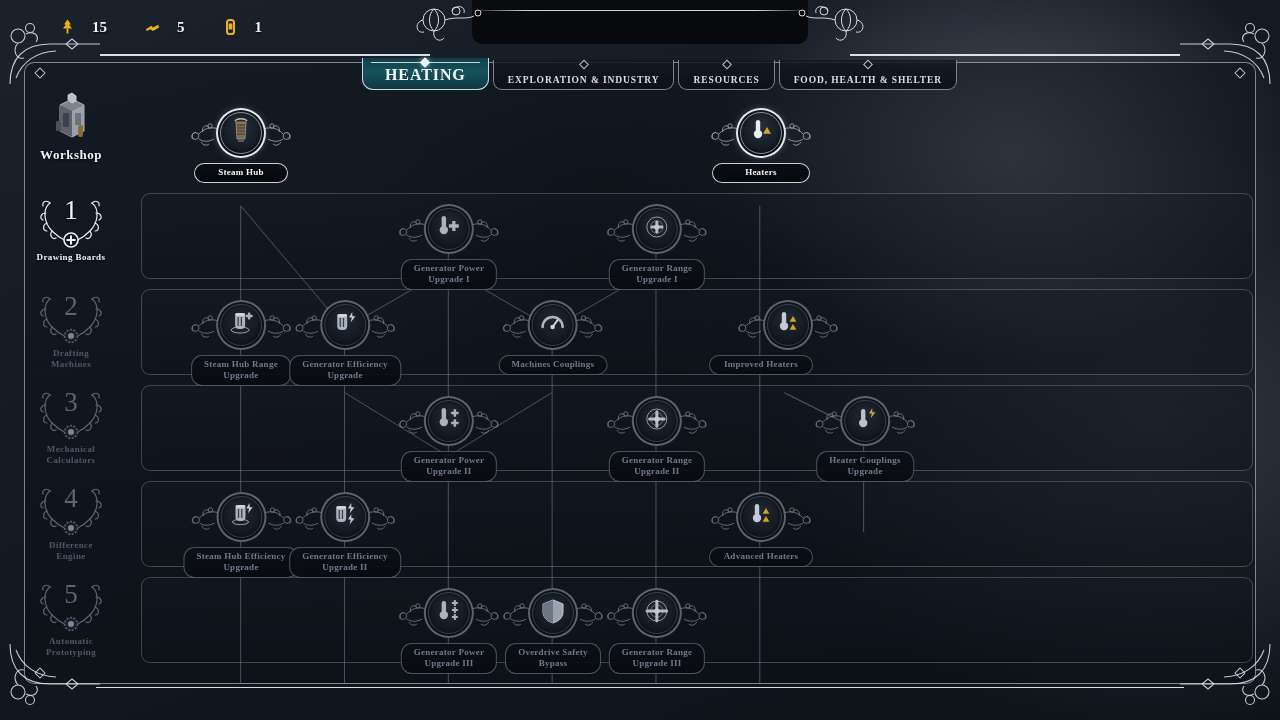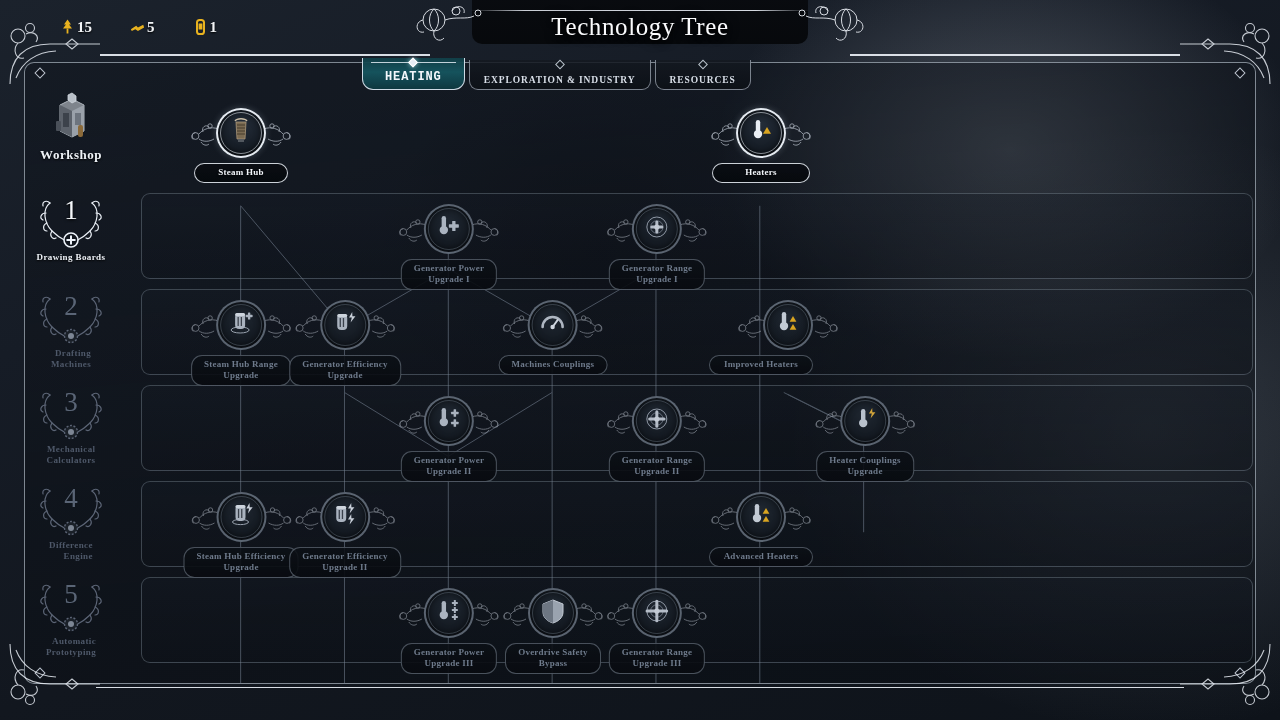--- a/index.html
+++ b/index.html
@@ -24,21 +24,21 @@
   
   .topbar {
     position: absolute; top: 0; left: 0; width: 1280px; height: 52px;
     z-index: 40;
   }
   .resources {
     position: absolute; top: 27px; left: 60px;
     display: flex; align-items: center; gap: 38px;
     transform: translateY(-50%);
   }
-  .res { display: flex; align-items: flex-start; gap: 2px; }
+  .res { display: flex; align-items: flex-start; gap: 17px; }
   .res-val {
     color: #f2f4f7; font-size: 15px; font-weight: bold;
     font-family: "Liberation Serif", serif;
     text-shadow: 0 1px 2px #000;
   }
   .res-ico { width: 15px; height: 17px; display: block; }
 
   
   .titlewrap {
     position: absolute; top: 0; left: 50%; transform: translateX(-50%);
@@ -134,21 +134,21 @@
     width: 7px; height: 7px;
     border: 1px solid rgba(215,224,235,0.85);
     background: rgba(18,23,30,0.9);
   }
   .tab.active {
     height: 32px; padding: 0 22px 5px;
     background: linear-gradient(180deg, rgba(17,64,72,0.95) 0%, rgba(22,88,98,0.92) 45%, rgba(14,58,66,0.95) 100%);
     border-color: rgba(222,231,241,0.92);
     border-radius: 0 0 11px 11px;
   }
-  .tab.active .tlbl { color: #f3f7fb; font-size: 12px; font-family: Liberation Mono, monospace; }
+  .tab.active .tlbl { color: #f3f7fb; font-size: 16px; }
   .tab.active .gem {
     background: #e8eef6; border-color: #ffffff;
     box-shadow: 0 0 5px rgba(190,235,245,0.8);
   }
   .tab.active .bar {
     position: absolute; top: 4px; left: 8px; right: 8px; height: 1px;
     background: rgba(235,242,250,0.8);
   }
   .tab.active .bar::after {
     content: ""; position: absolute; left: 50%; transform: translateX(-50%);
@@ -185,21 +185,21 @@
   .tier {
     position: absolute; left: 0; width: 92px;
     display: flex; flex-direction: column; align-items: center;
   }
   .tier .wreath { position: relative; width: 66px; height: 58px; }
   .tier .tnum {
     position: absolute; left: 0; right: 0; top: 2px; text-align: center;
     font-size: 27px; font-family: "Liberation Serif", serif;
   }
   .tier .tlabel {
-    text-align: right; line-height: 11px; font-size: 9px; font-weight: bold;
+    text-align: center; line-height: 11px; font-size: 9px; font-weight: bold;
     letter-spacing: 0.4px; font-family: "Liberation Serif", serif;
     margin-top: 1px;
   }
   .tier.on .tnum { color: #f4f7fa; text-shadow: 0 1px 3px #000; }
   .tier.on .tlabel { color: #eef2f8; text-shadow: 0 1px 2px #000; }
   .tier.off .tnum { color: #5a6576; }
   .tier.off .tlabel { color: #4e5869; }
 
   
   .row {
@@ -370,37 +370,40 @@
         <circle cx="22" cy="20" r="11"></circle>
         <path d="M22 9 C16 14 16 26 22 31 C28 26 28 14 22 9 z"></path>
         <path d="M33 20 C44 16 54 20 62 16"></path>
         <circle cx="44" cy="11" r="4"></circle>
         <path d="M40 11 C44 4 54 6 52 13"></path>
         <path d="M11 20 C2 22 4 34 12 32"></path>
         <path d="M22 31 C20 39 28 43 32 38"></path>
         <circle cx="66" cy="13" r="3"></circle>
       </g>
     </svg>
-    <div class="title-text">Technology Tree</div>
   </div>
 
 
   <div class="tabs" id="tabs">
       <div class="tab active">
         <div class="bar"></div>
         <div class="gem"></div>
      <span class="tlbl">HEATING</span>
       </div>
       <div class="tab">
         <div class="gem"></div>
      <span class="tlbl">EXPLORATION &amp; INDUSTRY</span>
       </div>
       <div class="tab">
         <div class="gem"></div>
      <span class="tlbl">RESOURCES</span>
+      </div>
+      <div class="tab">
+        <div class="gem"></div>
+     <span class="tlbl">FOOD, HEALTH &amp; SHELTER</span>
       </div>
     </div>
 
   <div class="panel">
     <div class="pmark tl"></div>
     <div class="pmark tr"></div>
     <div class="pmark bl"></div>
     <div class="pmark br"></div>
 
     <div class="tiers">

